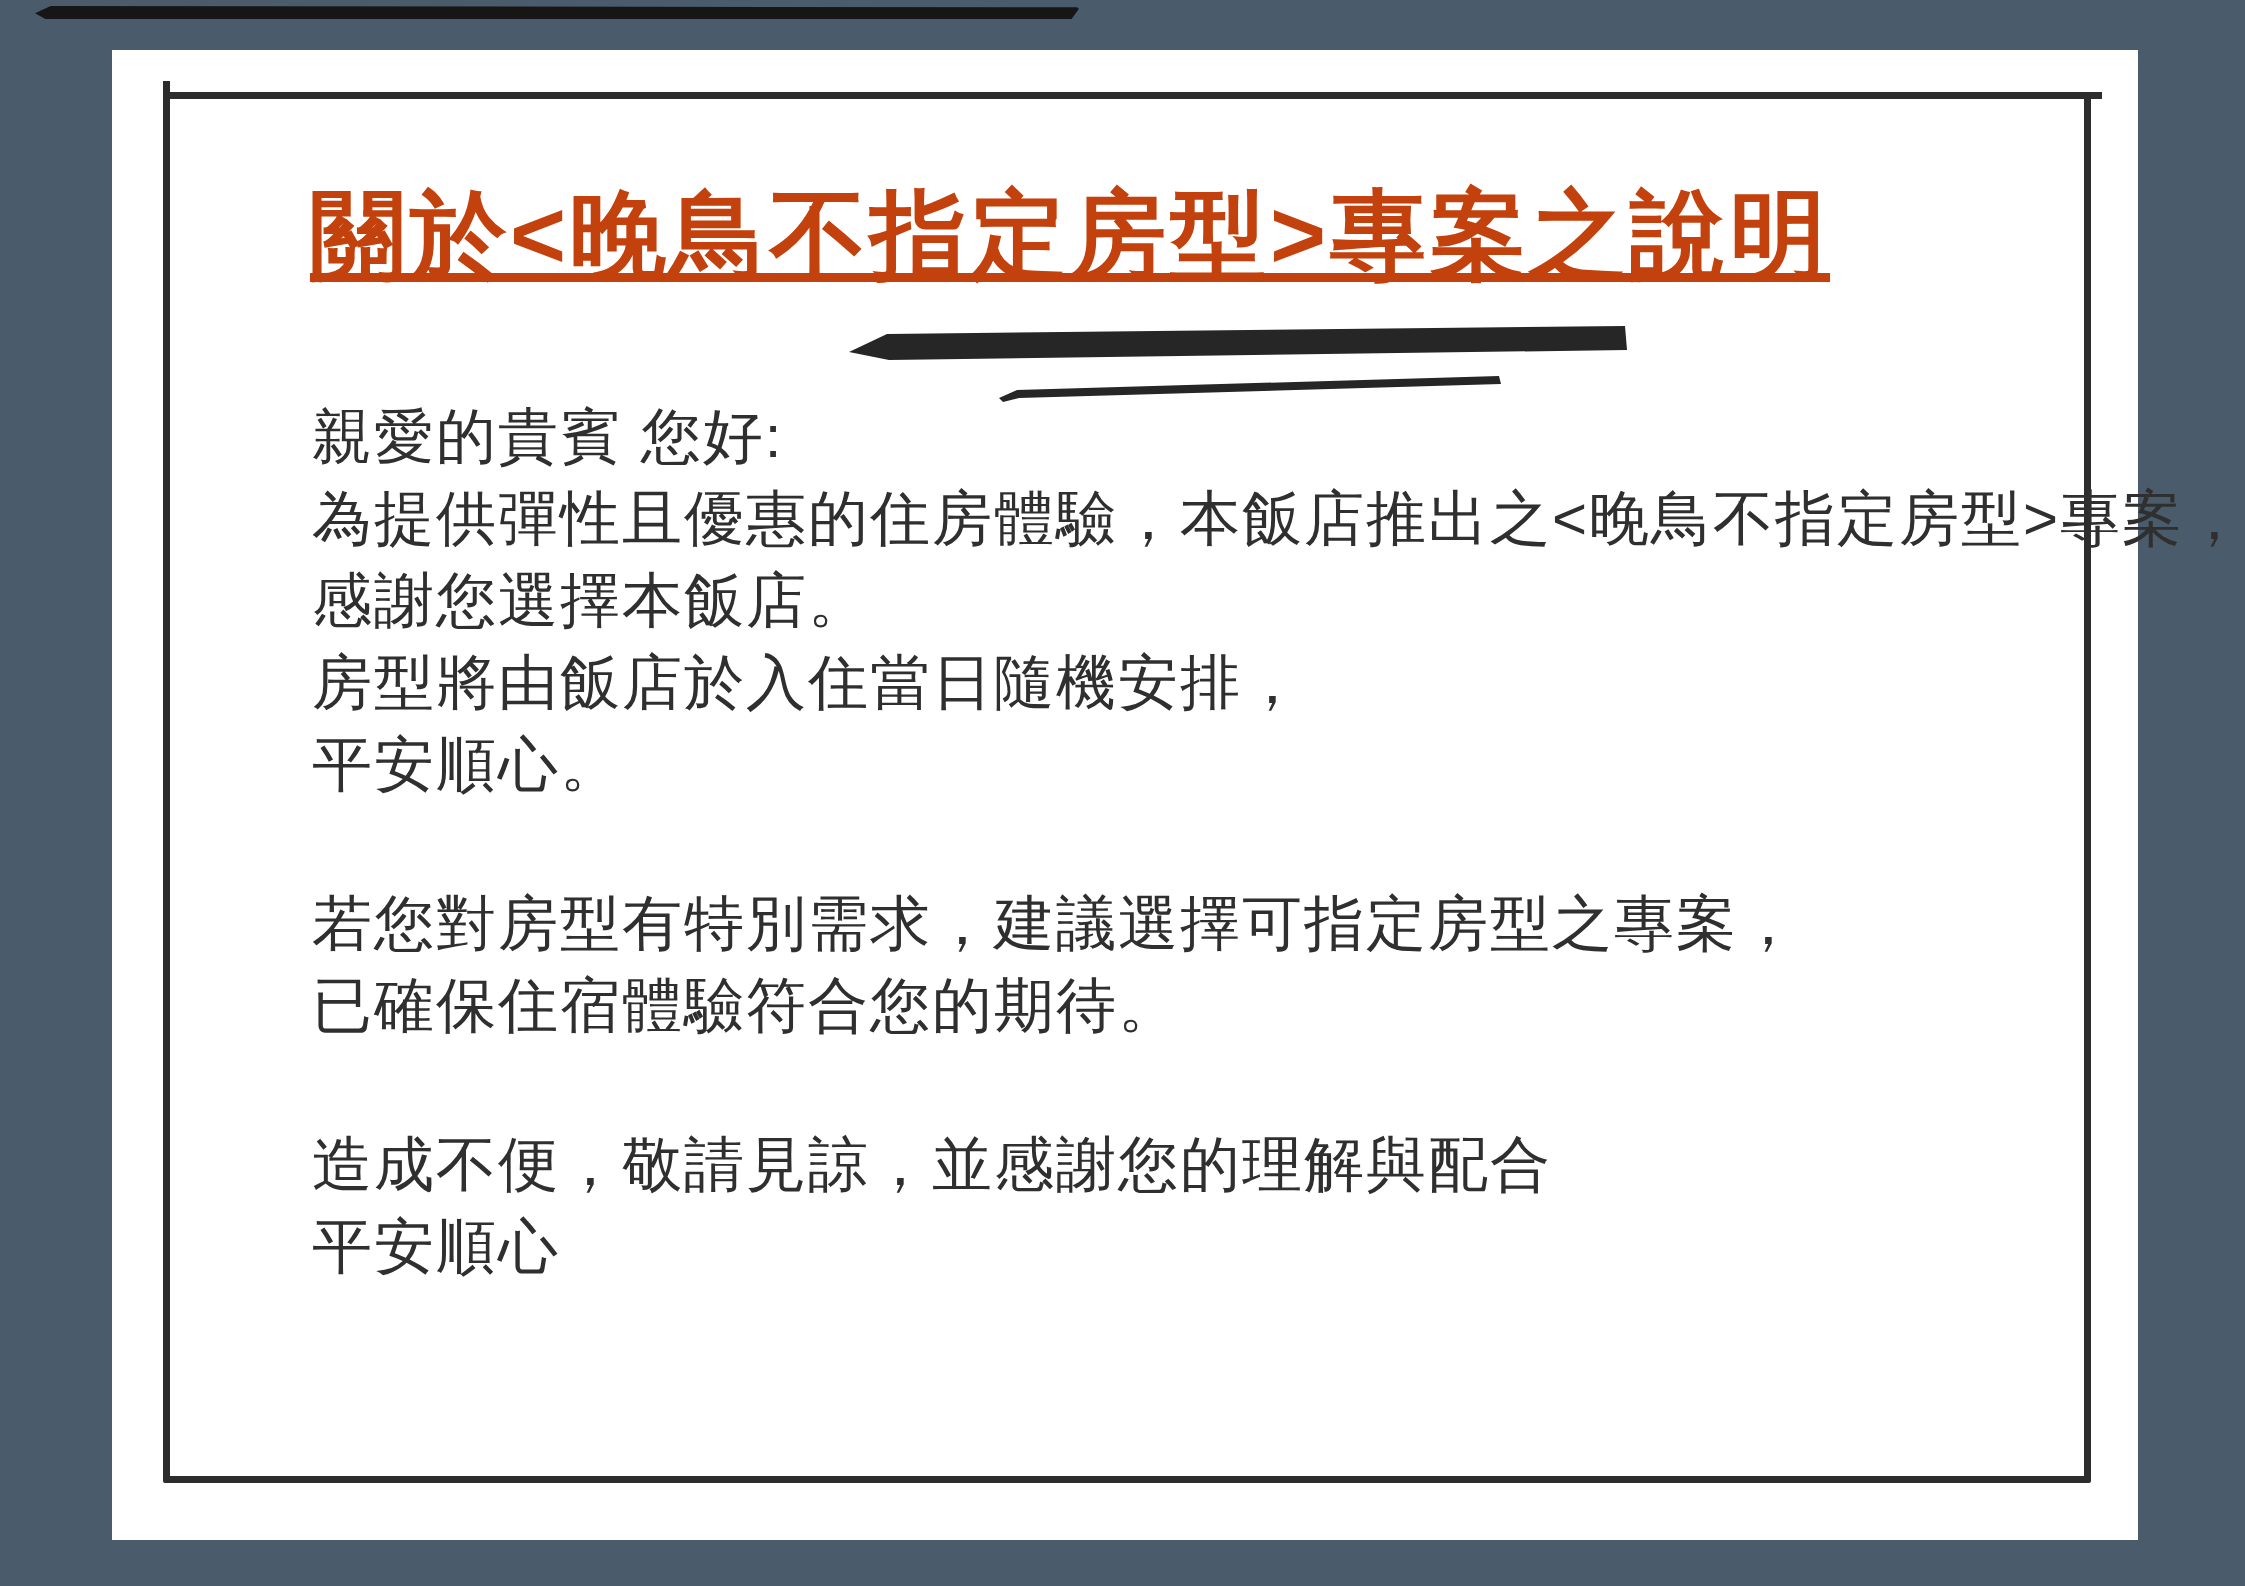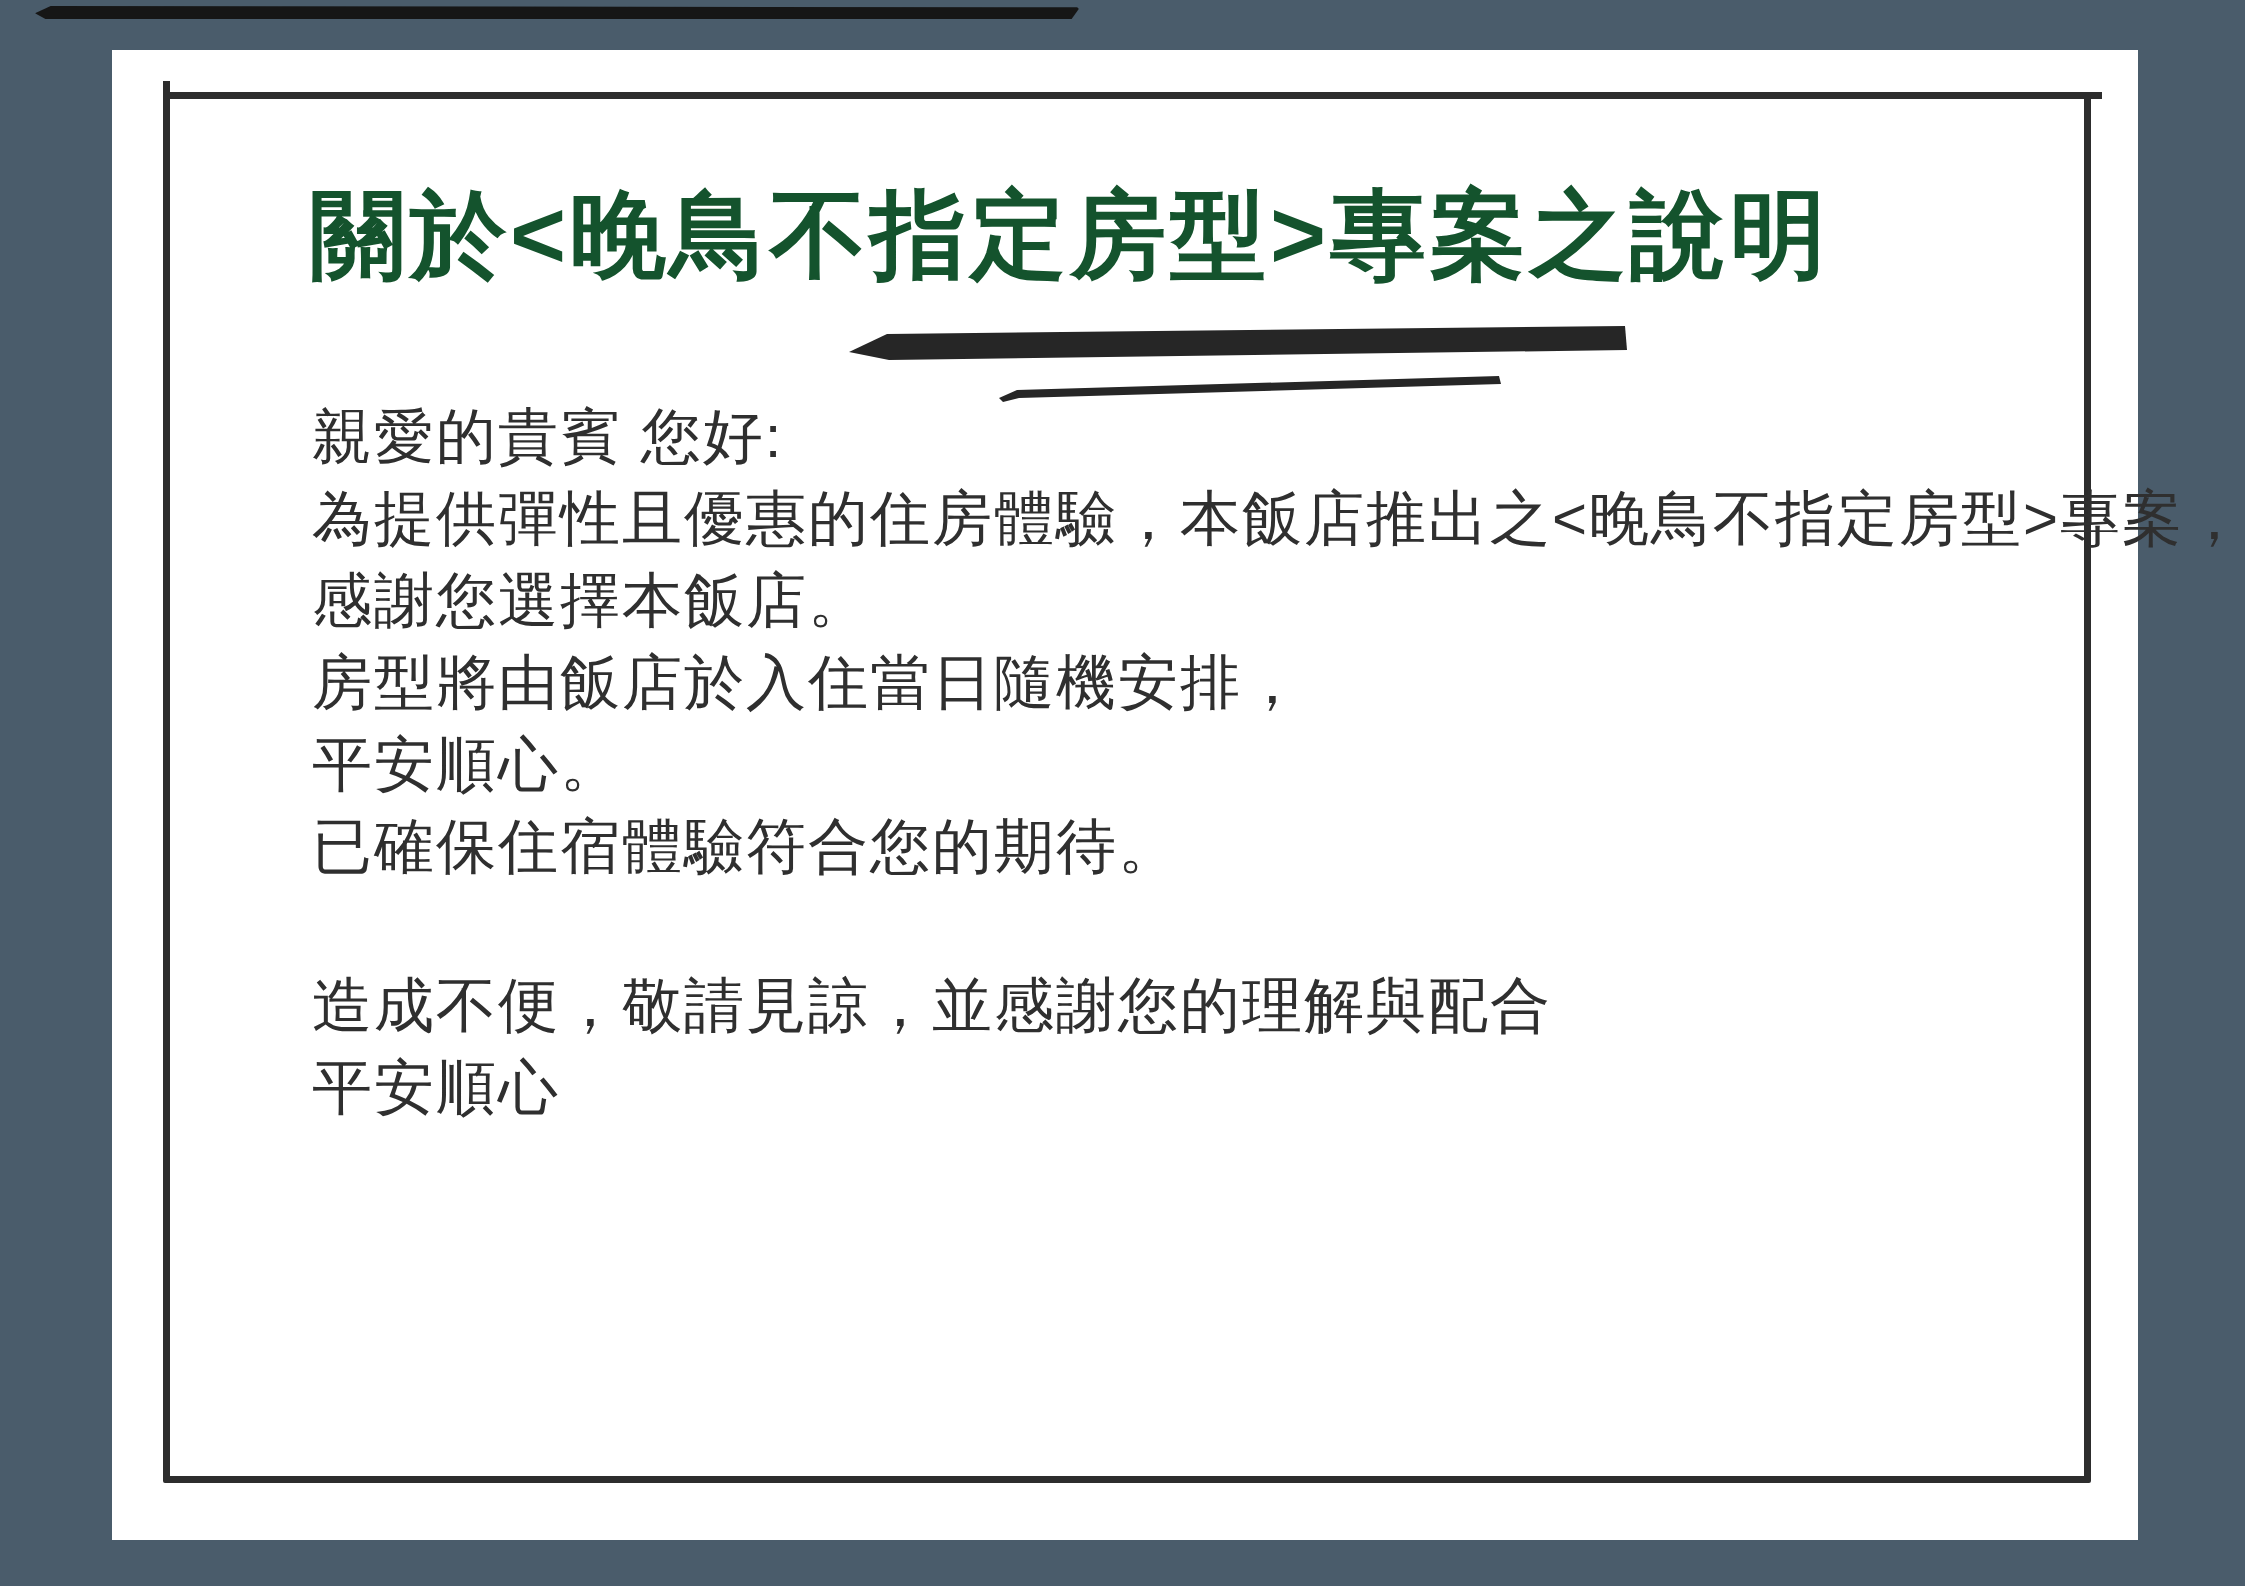--- a/index.html
+++ b/index.html
@@ -51,22 +51,23 @@
     background: var(--ink, #2d2d2d);
   }
   .title {
     position: absolute;
     left: 0; right: 0; top: 122px;
     text-align: center;
     transform: translateX(-55px);
     font-size: 96px;
     font-weight: bold;
     letter-spacing: 4px;
-    color: #14532d;
+    color: #c2410c;
     white-space: nowrap;
+    text-decoration: underline;
   }
   .underline-svg {
     position: absolute;
     left: 735px; top: 268px;
     width: 880px; height: 90px;
   }
   .body-text {
     position: absolute;
     left: 200px; top: 346px;
     width: 1920px;
@@ -100,19 +101,20 @@
 
       <polygon points="152,80 170,72 652,58 654,66 172,80 156,84" fill="#262626"></polygon>
     </svg>
 
     <div class="body-text">
       <div class="line">親愛的貴賓 您好:</div>
       <div class="line">為提供彈性且優惠的住房體驗，本飯店推出之&lt;晚鳥不指定房型&gt;專案，</div>
       <div class="line">感謝您選擇本飯店。</div>
       <div class="line">房型將由飯店於入住當日隨機安排，</div>
       <div class="line">平安順心。</div>
+      <div class="line para-gap">若您對房型有特別需求，建議選擇可指定房型之專案，</div>
       <div class="line">已確保住宿體驗符合您的期待。</div>
       <div class="line para-gap">造成不便，敬請見諒，並感謝您的理解與配合</div>
       <div class="line">平安順心</div>
     </div>
 
   </div>
 </div>
 
 </body></html>

